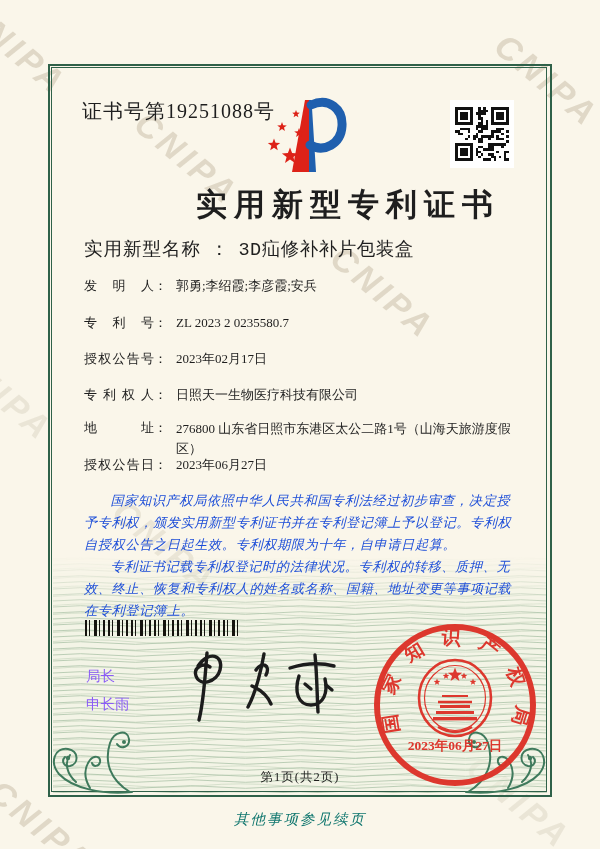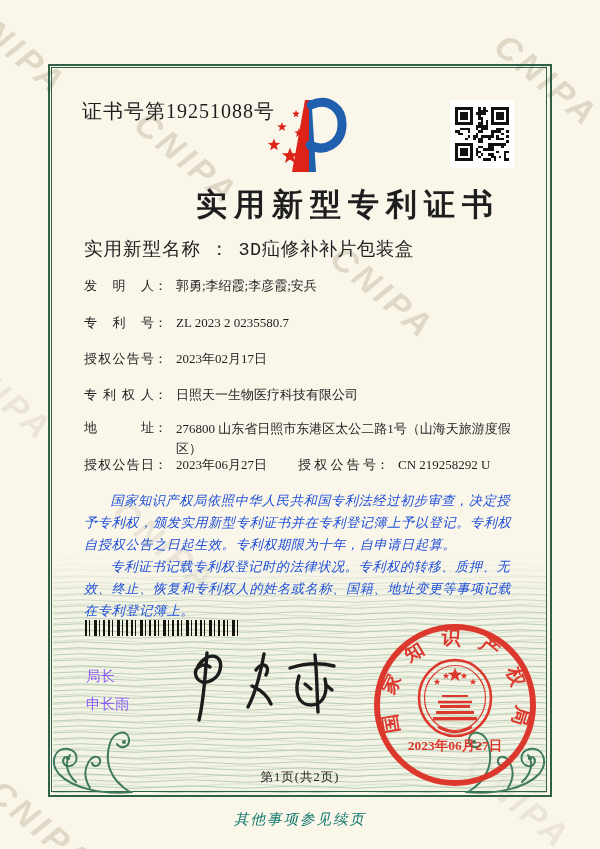--- a/index.html
+++ b/index.html
@@ -276,23 +276,20 @@
   <span class="flabel">授权公告号</span><span class="colon">：</span><span class="fvalue">2023年02月17日</span>
 </div>
 <div class="row" style="top:386px">
   <span class="flabel">专利权人</span><span class="colon">：</span><span class="fvalue">日照天一生物医疗科技有限公司</span>
 </div>
 <div class="row" style="top:419px">
   <span class="flabel">地址</span><span class="colon">：</span><span class="fvalue addr">276800 山东省日照市东港区太公二路1号（山海天旅游度假区）</span>
 </div>
 <div class="row" style="top:456px">
   <span class="flabel">授权公告日</span><span class="colon">：</span><span class="fvalue">2023年06月27日</span>
-  <span class="pair2">
-    <span class="flabel">授权公告号</span><span class="colon">：</span><span class="fvalue">CN 219258292 U</span>
-  </span>
 </div>
 
 <div class="legal">
   <p>国家知识产权局依照中华人民共和国专利法经过初步审查，决定授予专利权，颁发实用新型专利证书并在专利登记簿上予以登记。专利权自授权公告之日起生效。专利权期限为十年，自申请日起算。</p>
   <p>专利证书记载专利权登记时的法律状况。专利权的转移、质押、无效、终止、恢复和专利权人的姓名或名称、国籍、地址变更等事项记载在专利登记簿上。</p>
 </div>
 
 <div class="barcode"></div>
 
 <div class="official">

